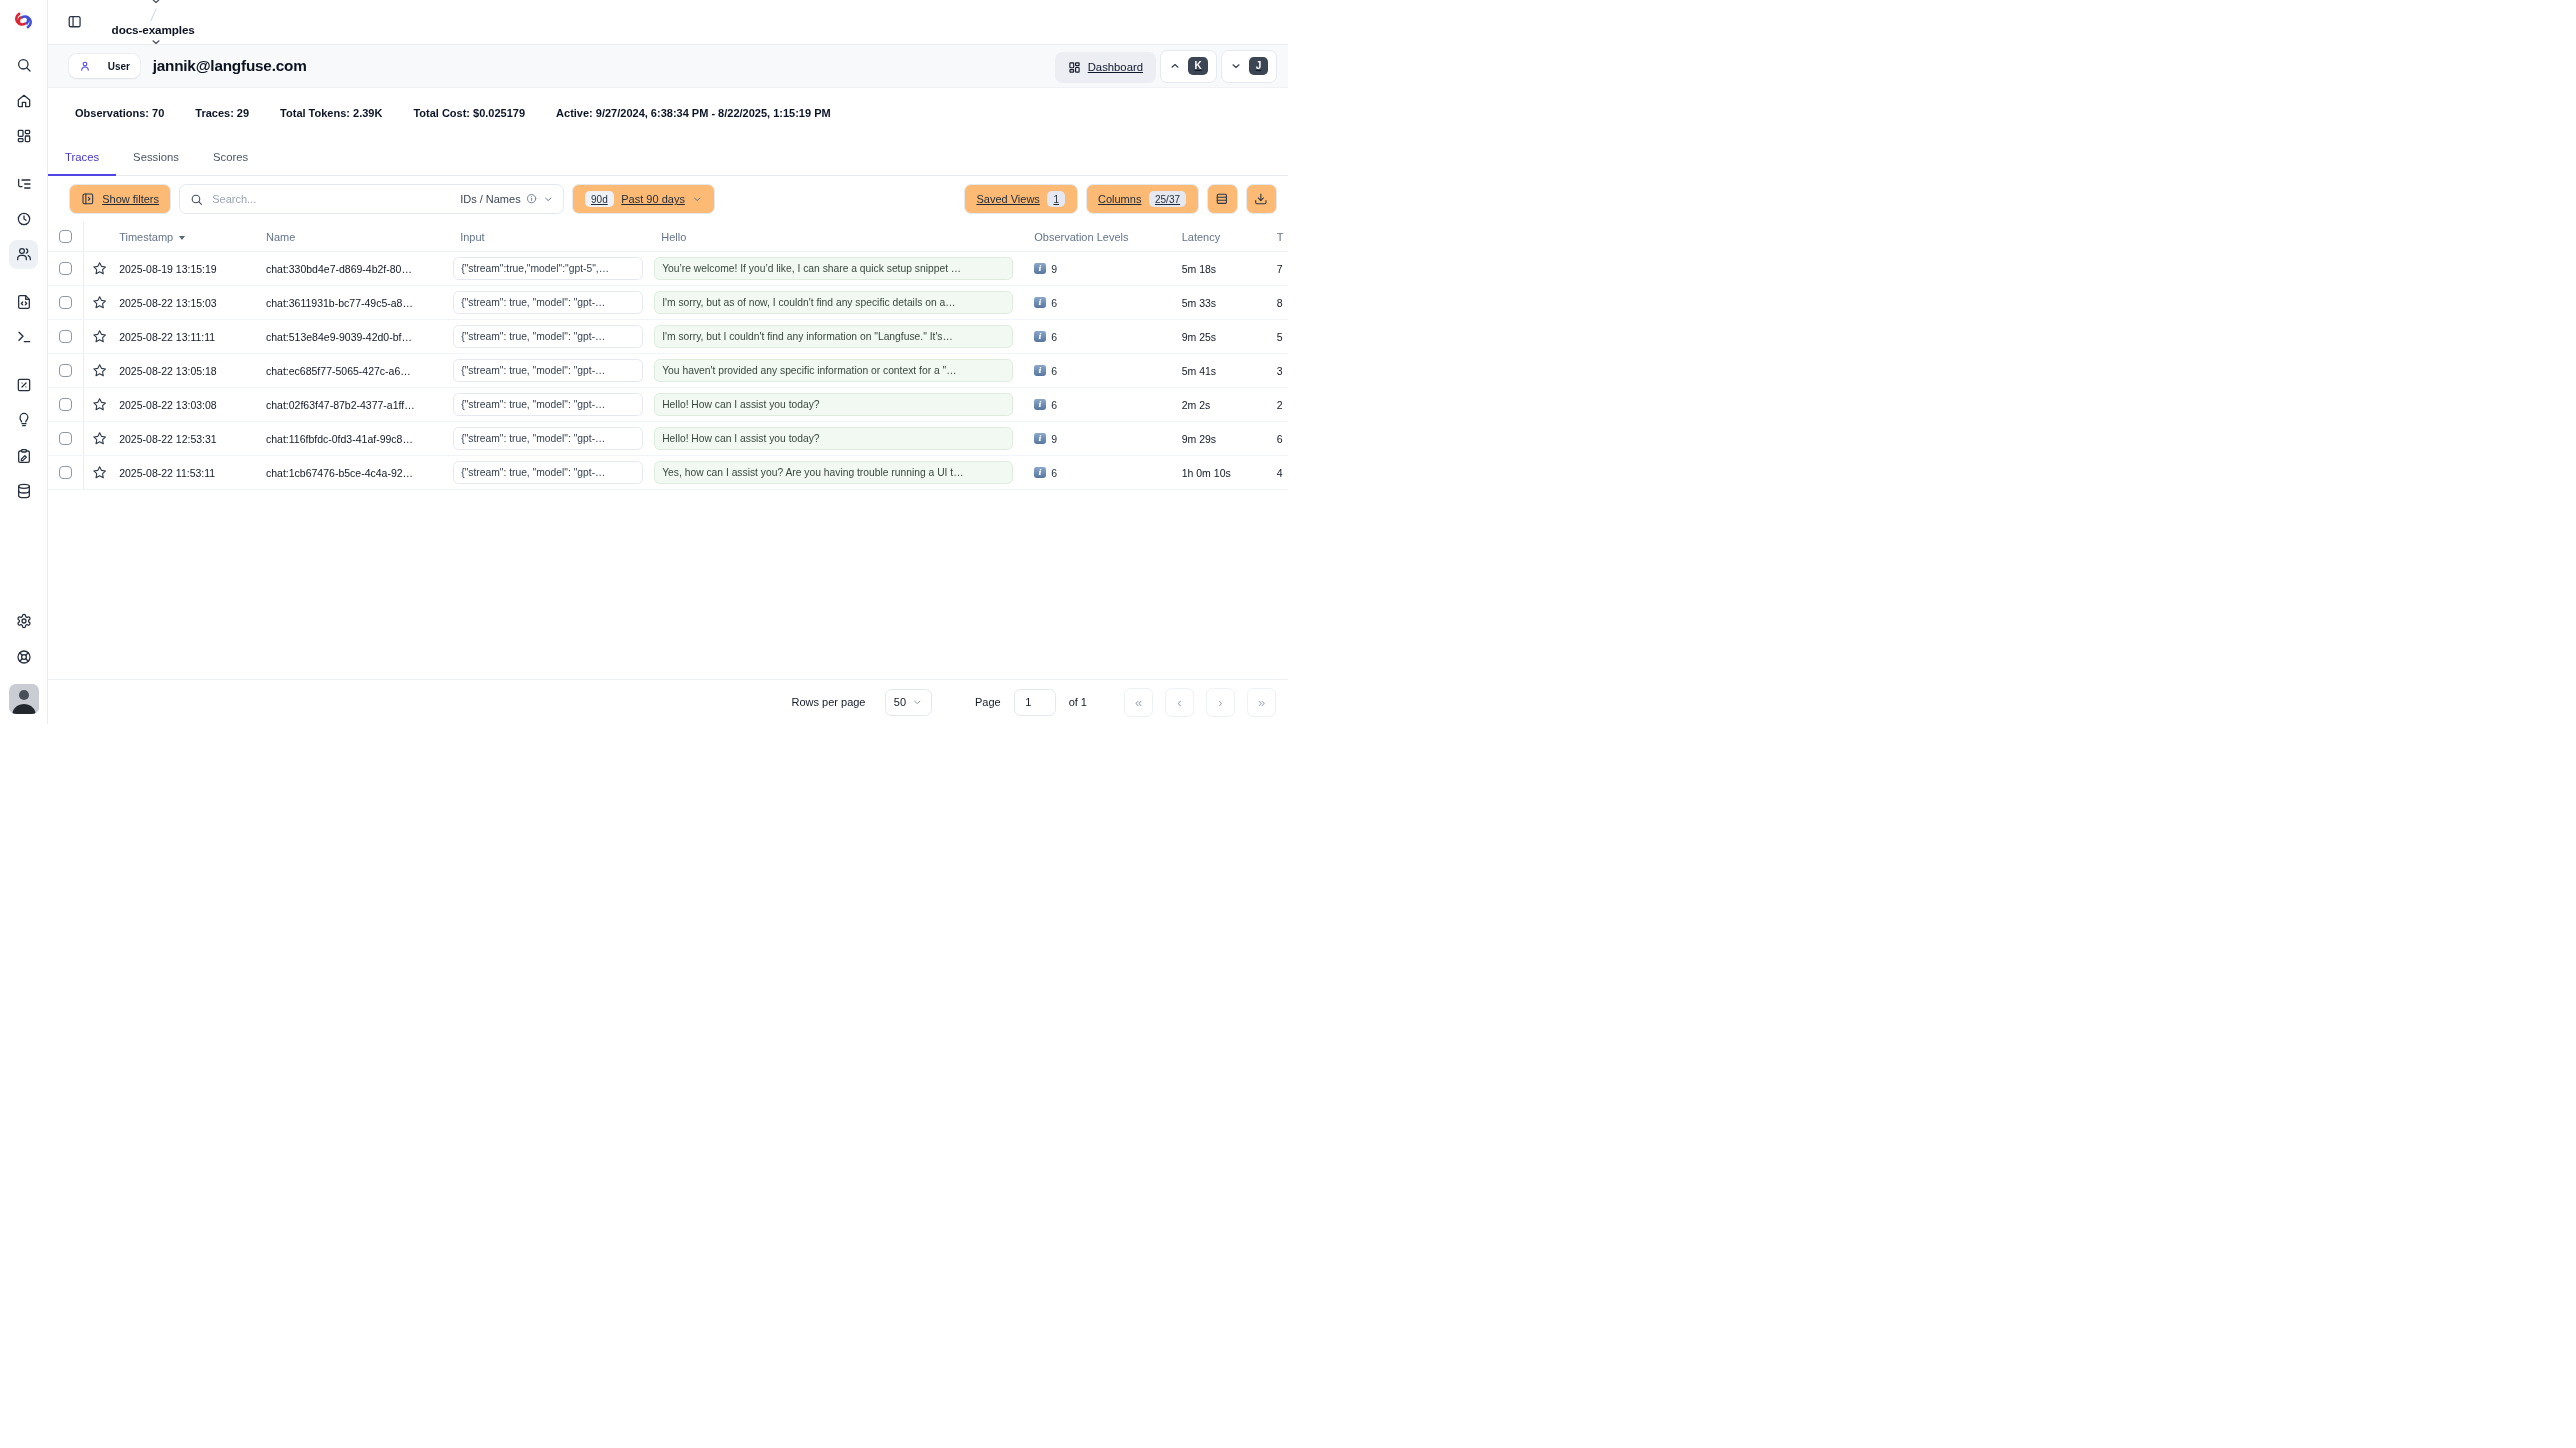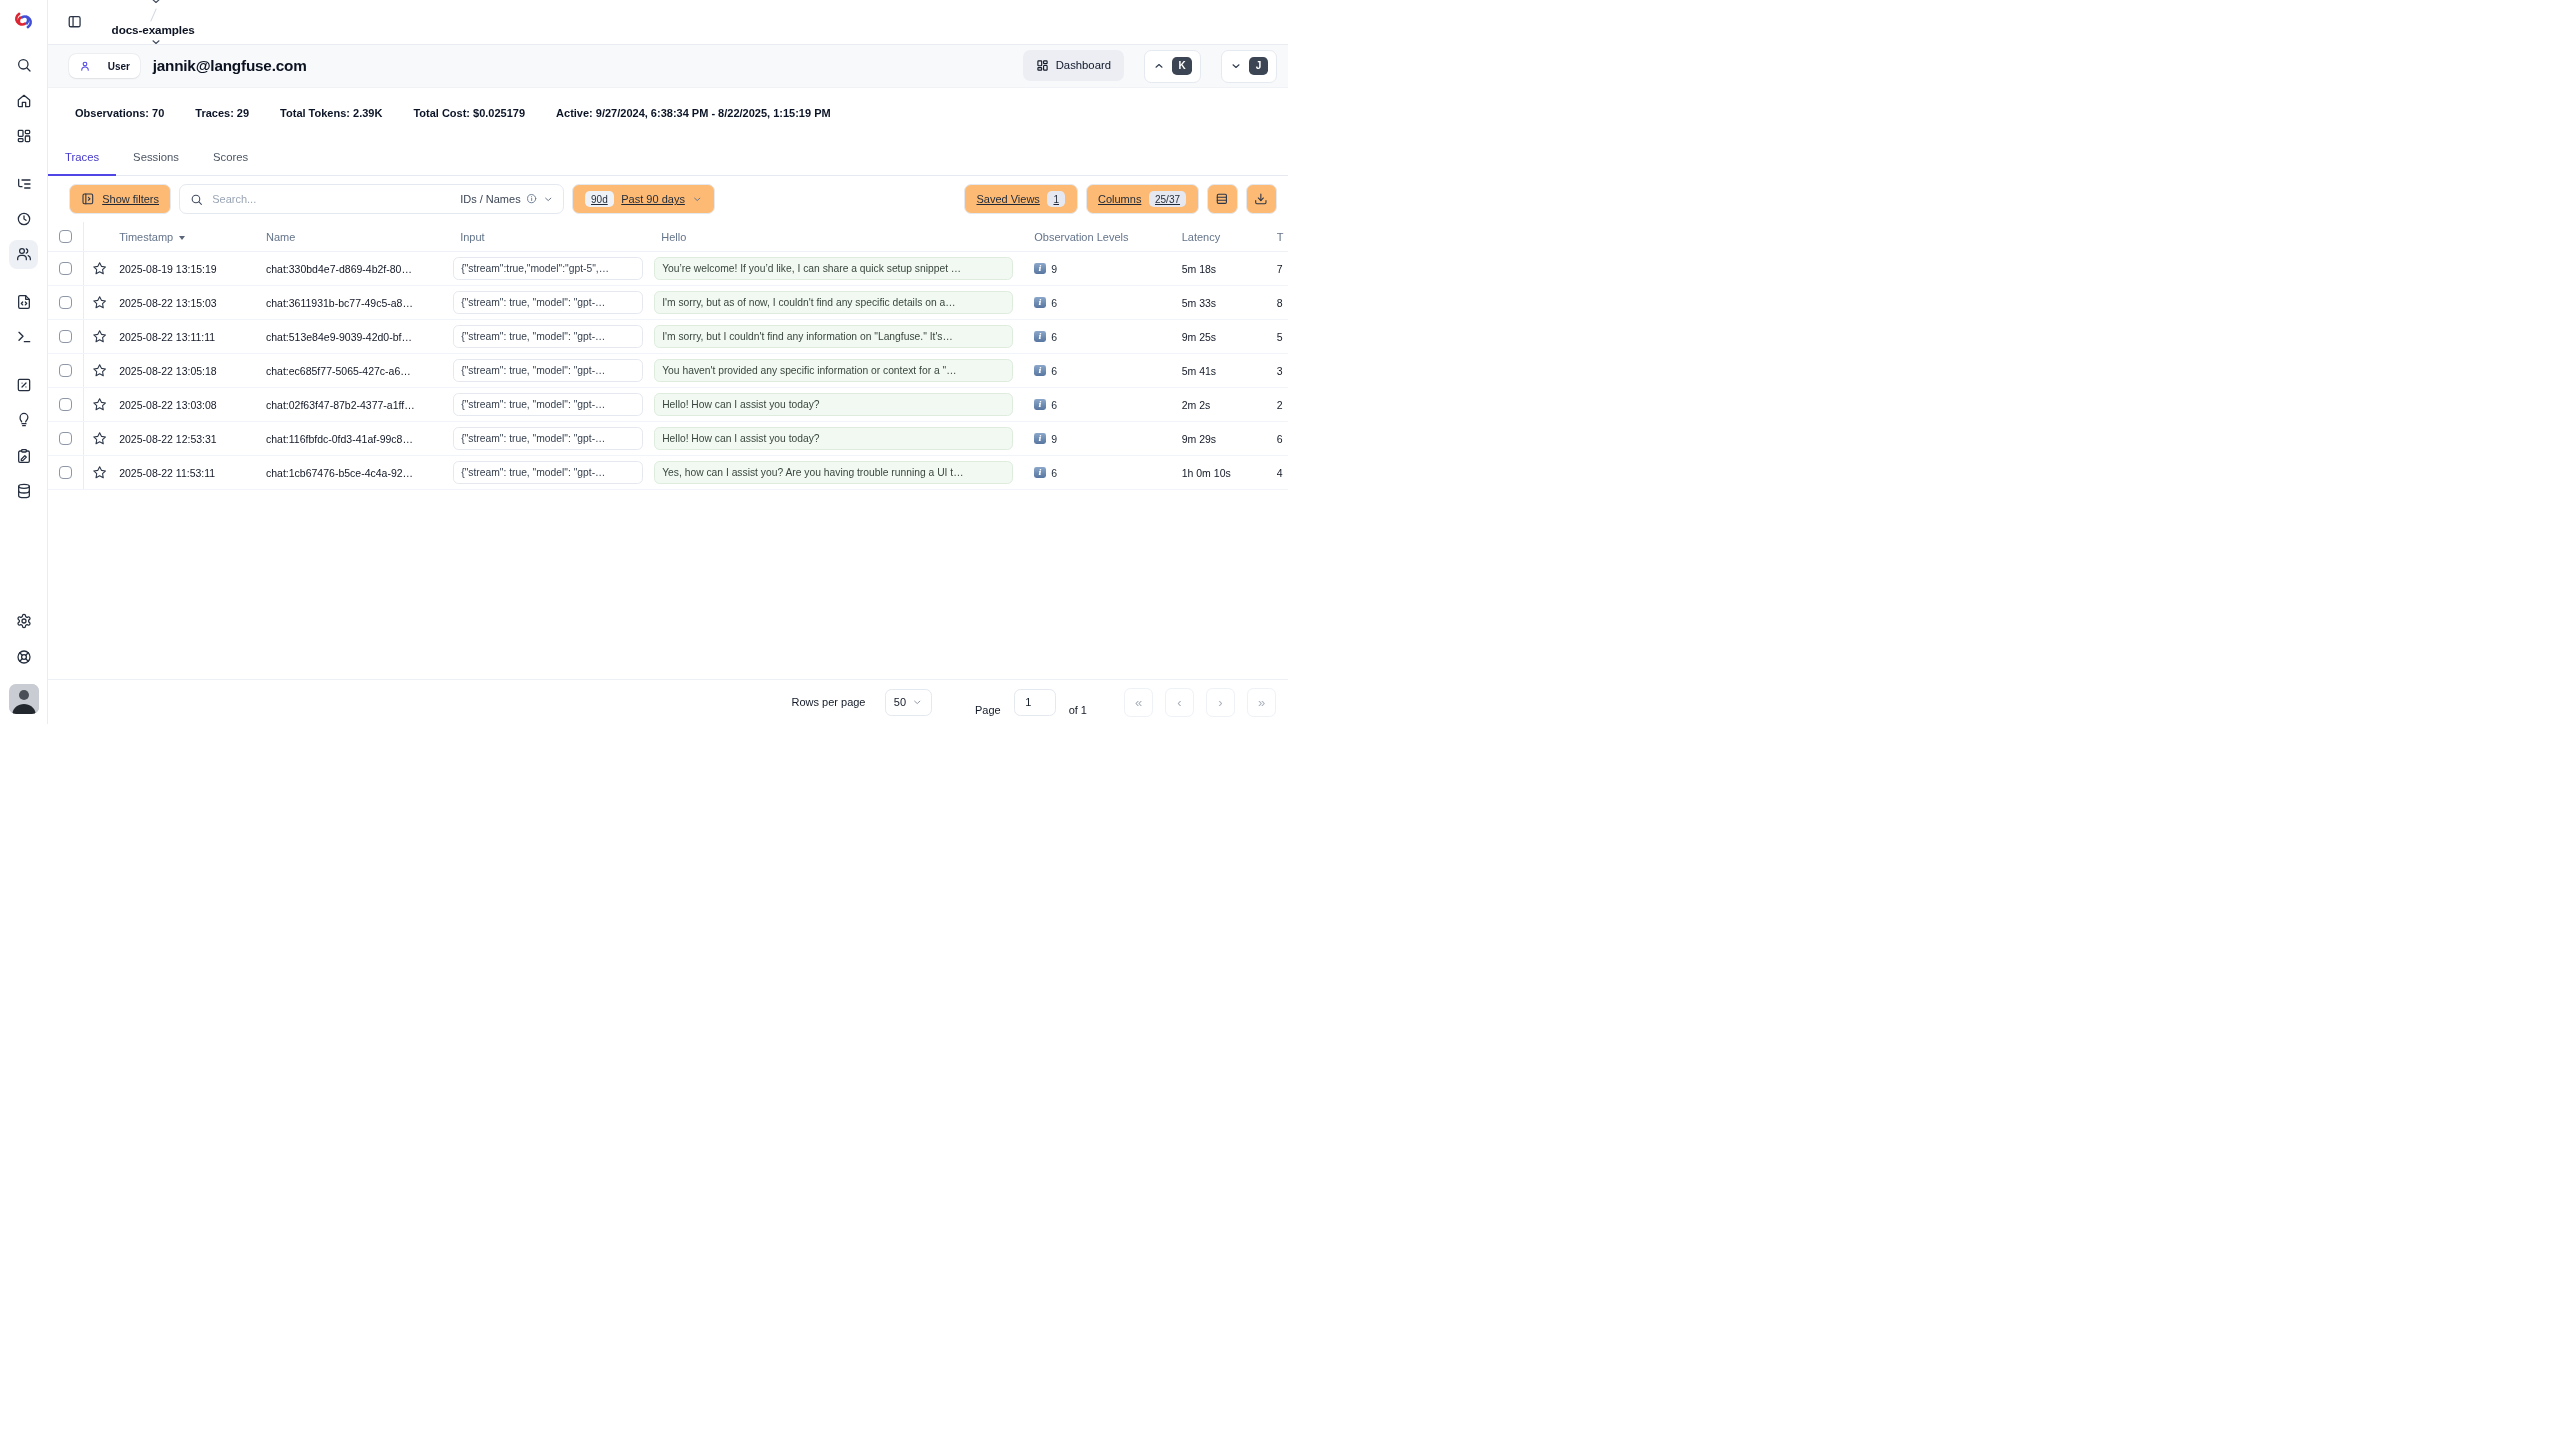--- a/index.html
+++ b/index.html
@@ -24,21 +24,21 @@
   .bc-strong{font-weight:700;color:#0c1322;letter-spacing:-0.1px;}
   .bc-badge{background:#eef1f6;color:#1f2937;font-size:9.7px;font-weight:500;padding:2.4px 7.2px;border-radius:5.6px;margin-left:8px;}
   .bc-chev{color:#3f4a5b;display:flex;margin-left:5.6px;}
   .bc-slash{color:#d2d9e2;margin:0 10.5px;display:flex;}
   .bc-page{color:#616c7d;}
 
   .user-header{height:43px;flex:0 0 43px;background:#f8f9fb;border-bottom:0.8px solid #f0f2f6;display:flex;align-items:center;padding:0 11.3px 0 21px;box-sizing:border-box;}
   .entity-pill{display:flex;align-items:center;gap:17px;background:#fff;border-radius:7.2px;padding:5.6px 9.7px;box-shadow:0 0.8px 1.6px rgba(15,23,42,.08),0 0 0 0.8px rgba(15,23,42,.04);}
   .entity-pill .lbl{font-size:10px;font-weight:700;color:#0f172a;}
   .page-title{margin-left:13px;font-size:15.3px;font-weight:700;color:#0b1220;letter-spacing:-0.2px;}
-  .header-right{margin-left:auto;display:flex;align-items:flex-start;gap:20px;}
+  .header-right{margin-left:auto;display:flex;align-items:flex-end;gap:4px;text-decoration:underline;}
   .dashboard-btn{display:flex;align-items:center;gap:7.2px;background:#eceef4;border-radius:7.2px;height:31px;padding:0 13px;font-size:11.3px;font-weight:500;color:#0f172a;cursor:pointer;}
   .key-btn{height:31px;border-radius:7.2px;border:0.8px solid #e5e9f0;background:#fff;display:flex;align-items:center;gap:7.2px;padding:0 8px;cursor:pointer;color:#2e3a4d;}
   .kbd{background:#3c4553;color:#fff;font-size:10px;font-weight:700;padding:2.4px 6.4px;border-radius:4.8px;line-height:1.25;}
 
   .stats-row{height:50px;flex:0 0 50px;display:flex;align-items:center;gap:31px;padding:0 27px;font-size:11px;font-weight:600;color:#0b1426;box-sizing:border-box;}
 
   .tabs{display:flex;border-bottom:0.8px solid #e6eaf0;height:38px;flex:0 0 38px;box-sizing:border-box;}
   .tab{padding:0 17px;display:flex;align-items:center;font-size:11.3px;font-weight:500;color:#4b5563;position:relative;cursor:pointer;}
   .tab.active{color:#4338ca;}
   .tab.active::after{content:"";position:absolute;left:0;right:0;bottom:-0.8px;height:2px;background:#4f46e5;}
@@ -77,21 +77,21 @@
   .chip-output{background:#f1f9f2;border-color:#ddecdd;color:#39453e;}
   .info-badge{width:11.3px;height:11.3px;flex:0 0 11.3px;border-radius:2.4px;background:linear-gradient(180deg,#8ba7ca,#57769f);color:#fff;display:flex;align-items:center;justify-content:center;font-family:"DejaVu Serif",serif;font-style:italic;font-weight:700;font-size:8px;line-height:1;}
   .level-count{font-size:10.5px;color:#1f2937;}
 
   .content-spacer{flex:1;}
 
   
   .footer{flex:0 0 45px;height:45px;border-top:0.8px solid #edf0f4;display:flex;align-items:center;justify-content:flex-end;padding-right:12px;box-sizing:border-box;font-size:11px;color:#131a28;}
   .rpp{display:flex;align-items:center;gap:19.3px;}
   .select-box{height:27px;min-width:46px;border:0.8px solid #e4e8ef;border-radius:6.4px;display:flex;align-items:center;justify-content:center;gap:6.4px;padding:0 8px;box-sizing:border-box;cursor:pointer;font-weight:500;}
-  .page-group{display:flex;align-items:flex-end;gap:13px;margin-left:43px;}
+  .page-group{display:flex;align-items:center;gap:13px;margin-left:43px;}
   .page-input{width:42px;height:27px;border:0.8px solid #e4e8ef;border-radius:6.4px;box-sizing:border-box;padding:0 0 0 10.5px;font:inherit;color:#131a28;outline:none;}
   .nav-group{display:flex;align-items:center;gap:12px;margin-left:37px;}
   .nav-btn{width:27px;height:27px;border:0.8px solid #eef1f6;border-radius:6.4px;background:#fff;display:flex;align-items:center;justify-content:center;color:#a8b0bc;font-size:13px;cursor:default;}
   svg{display:block;}
 </style>
 </head>
 <body>
 
 <div class="app">
 

